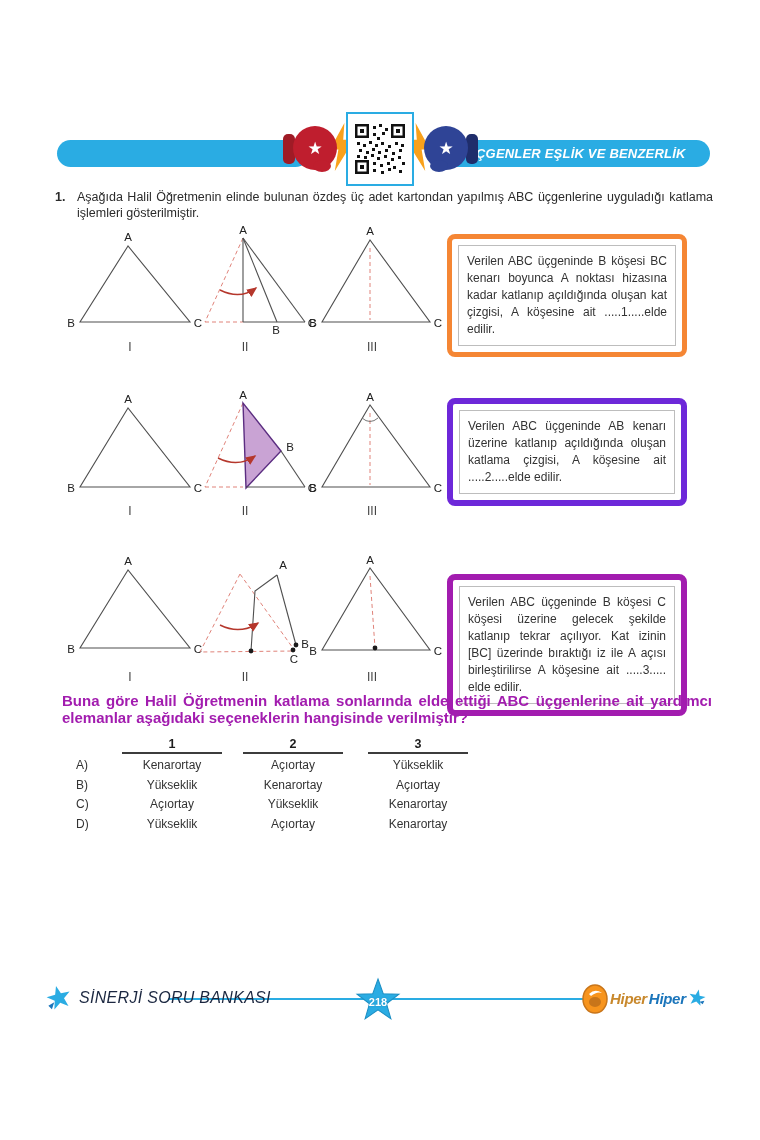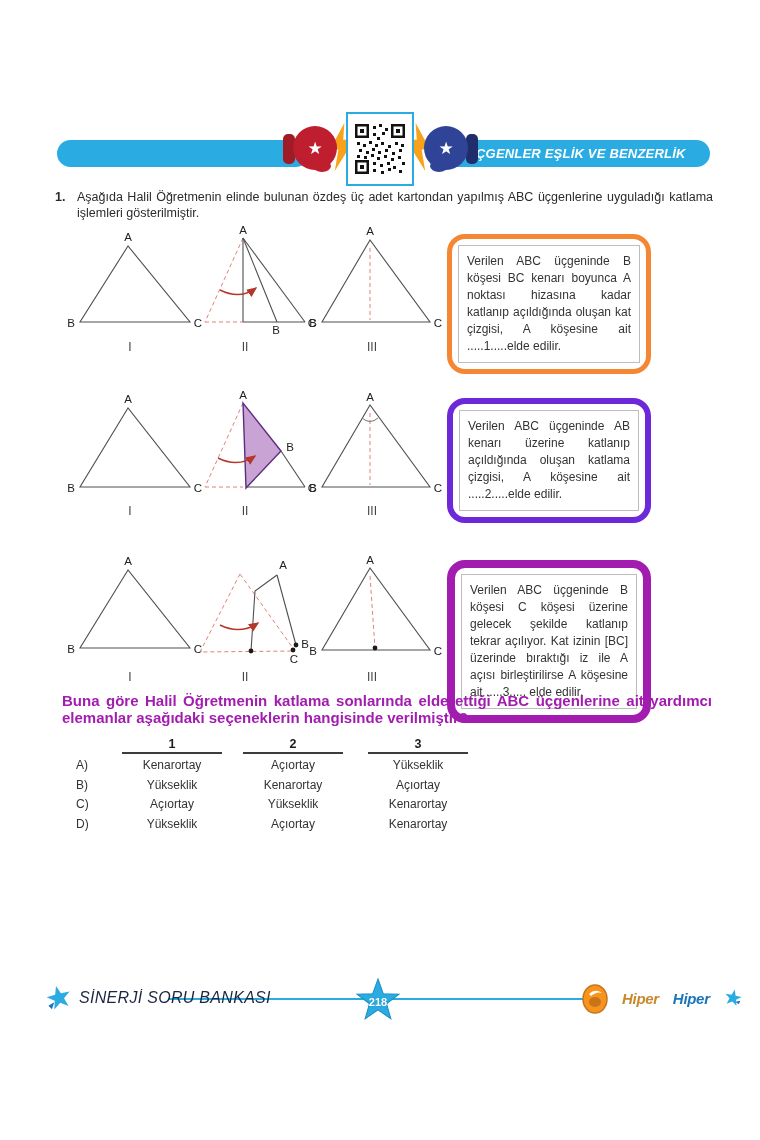--- a/index.html
+++ b/index.html
@@ -26,24 +26,24 @@
   .q-intro{position:absolute;top:190px;left:55px;width:658px;font-size:12.5px;line-height:15.5px;}
   .q-num{position:absolute;left:0;top:0;font-weight:bold;}
   .q-intro p{margin:0 0 0 22px;text-align:justify;}
   .q-main{position:absolute;top:693px;left:62px;width:650px;font-weight:bold;font-size:15px;
           line-height:16.5px;text-align:justify;color:#a21caf;}
 
   
   .figure-row{position:absolute;left:62px;display:flex;align-items:flex-start;}
   .row1{top:228px;} .row2{top:394px;} .row3{top:556px;}
   .fig-svg{flex:0 0 385px;}
-  .callout{border-radius:18px;padding:6px;width:204px;box-sizing:border-box;background:#fff;}
+  .callout{border-radius:8px;padding:6px;width:240px;box-sizing:border-box;background:#fff;}
   .callout-1{border:5px solid #f58634;margin-top:6px;}
   .callout-2{border:6px solid #6d28d9;margin-top:4px;}
-  .callout-3{border:8px solid #a21caf;margin-top:4px;}
+  .callout-3{border:6px solid #a21caf;margin-top:18px;}
   .callout-inner{border:1px solid #bdbdbd;padding:7px 8px;}
   .callout-inner p{margin:0;font-size:12px;line-height:1.42;text-align:justify;color:#333;}
 
   .tri-line{stroke:#4f4f4f;stroke-width:1.1;fill:none;}
   .dash{stroke:#e0837a;stroke-width:1;fill:none;stroke-dasharray:4 3;}
   .vlabel{font-size:11.5px;fill:#222;text-anchor:middle;}
   .roman{font-size:12px;fill:#444;text-anchor:middle;}
   .arrow{stroke:#b5372c;stroke-width:1.5;fill:none;}
   .dot{fill:#1a1a1a;}
 
@@ -57,21 +57,21 @@
   .opt-val{text-align:center;}
 
   
   .footer{position:absolute;top:978px;left:0;width:760px;height:52px;}
   .footer-line{position:absolute;top:20px;left:168px;width:424px;height:2px;background:#2aace3;}
   .footer-left{position:absolute;left:46px;top:6px;display:flex;align-items:center;gap:7px;}
   .footer-brand{font-size:16px;font-weight:normal;font-style:italic;color:#1b2740;letter-spacing:.3px;}
   .page-star{position:absolute;left:355px;top:0px;width:46px;height:46px;}
   .page-num{position:absolute;left:0;top:18px;width:46px;text-align:center;font-size:11px;
             font-weight:bold;color:#ffffff;text-shadow:0 0 2px #1d8fc4;}
-  .footer-right{position:absolute;left:582px;top:4px;display:flex;align-items:center;gap:14px;}
+  .footer-right{position:absolute;left:582px;top:4px;display:flex;align-items:center;gap:2px;}
   .hiper{font-size:15px;font-weight:bold;font-style:italic;color:#c8882c;letter-spacing:-.3px;}
   .zeka{font-size:15px;font-weight:bold;font-style:italic;color:#1b75bb;letter-spacing:-.3px;}
 </style>
 </head>
 <body>
 
 <div class="page">
 
   <div class="header">
     <div class="bar bar-left"></div>

